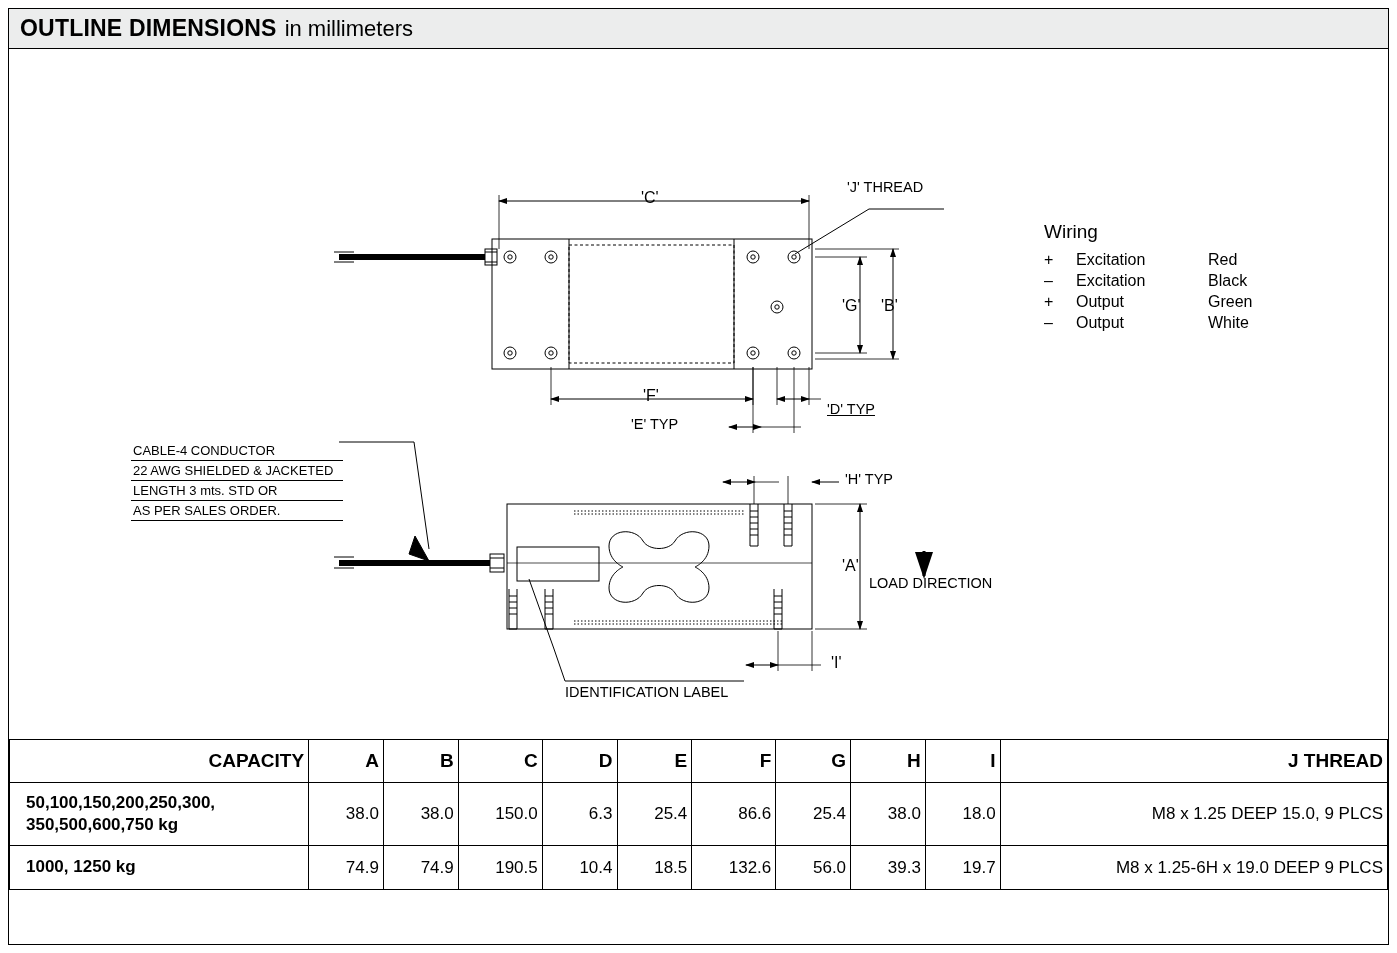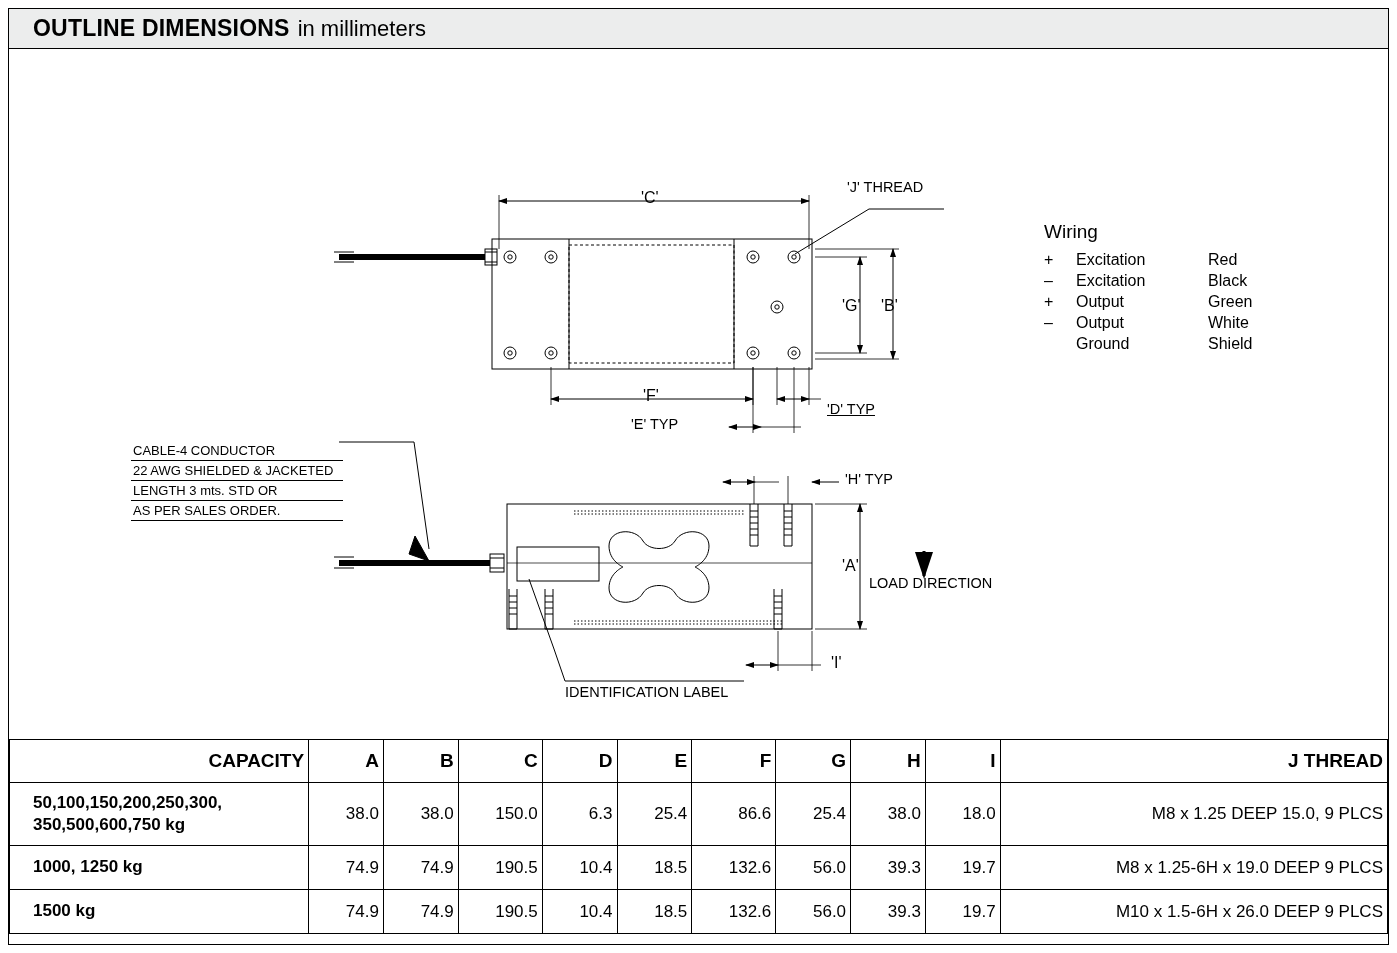--- a/index.html
+++ b/index.html
@@ -15,21 +15,21 @@
     position:absolute; left:8px; top:8px; width:1381px; height:937px;
     border:1px solid #000;
     background:#fff;
   }
   
   .header {
     height:40px;
     background:#eceded;
     border-bottom:1px solid #000;
     display:flex; align-items:center;
-    padding-left:24px;
+    padding-left:11px;
   }
   .header .t1 { font-size:23px; font-weight:bold; letter-spacing:.2px; }
   .header .t2 { font-size:22px; font-weight:normal; margin-left:8px; }
 
   
   .draw {
     position:relative;
     height:690px;
     width:100%;
   }
@@ -59,21 +59,21 @@
   }
 
   
   .tbl { width:100%; border-collapse:collapse; font-size:17px; }
   .tbl th, .tbl td {
     border:1px solid #000; text-align:right;
     padding:6px 4px;
   }
   .tbl thead th { font-size:19px; font-weight:bold; padding:10px 4px; }
   .tbl tbody td.cap {
-    text-align:left; font-weight:bold; padding-left:23px; font-size:17px;
+    text-align:left; font-weight:bold; padding-left:16px; font-size:17px;
     line-height:1.3;
     border-radius:21px;
   }
   .tbl col.c-cap { width:292px; }
   .tbl col.c-n   { width:73px; }
   .tbl col.c-f   { width:82px; }
   .tbl col.c-j   { width:378px; }
   .tbl tbody tr { height:44px; }
   .tbl tbody tr.first { height:63px; }
 </style>
@@ -276,25 +276,20 @@
           </tr>
           <tr>
             <td class="sign">+</td>
             <td class="fn">Output</td>
             <td class="col">Green</td>
           </tr>
           <tr>
             <td class="sign">–</td>
             <td class="fn">Output</td>
             <td class="col">White</td>
-          </tr>
-          <tr>
-            <td class="sign"></td>
-            <td class="fn">Ground</td>
-            <td class="col">Shield</td>
           </tr>
         </tbody>
       </table>
     </div>
 
   </div>
 
   <table class="tbl">
     <colgroup>
       <col class="c-cap">
@@ -347,29 +342,16 @@
         <td>74.9</td>
         <td>190.5</td>
         <td>10.4</td>
         <td>18.5</td>
         <td>132.6</td>
         <td>56.0</td>
         <td>39.3</td>
         <td>19.7</td>
         <td>M8 x 1.25-6H x 19.0 DEEP 9 PLCS</td>
       </tr>
-      <tr>
-        <td class="cap">1500 kg</td>
-        <td>74.9</td>
-        <td>74.9</td>
-        <td>190.5</td>
-        <td>10.4</td>
-        <td>18.5</td>
-        <td>132.6</td>
-        <td>56.0</td>
-        <td>39.3</td>
-        <td>19.7</td>
-        <td>M10 x 1.5-6H x 26.0 DEEP 9 PLCS</td>
-      </tr>
     </tbody>
   </table>
 
 </div>
 
 </body></html>

